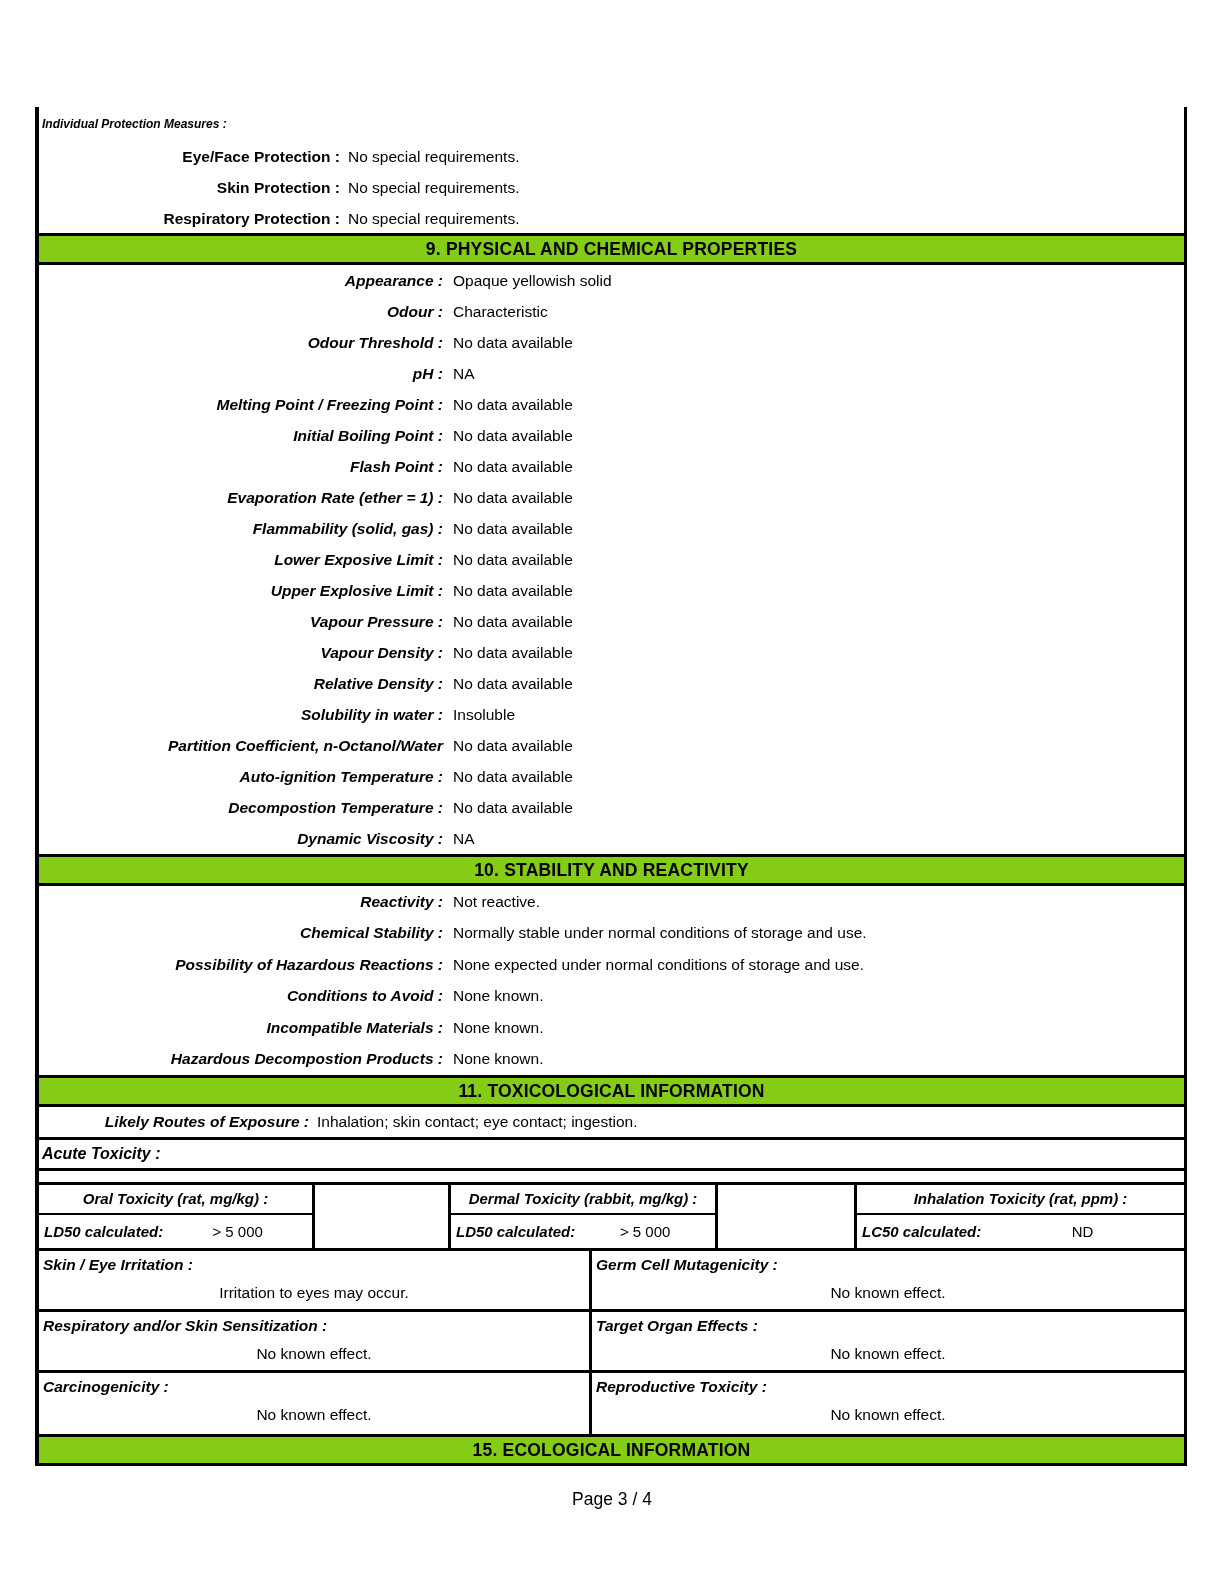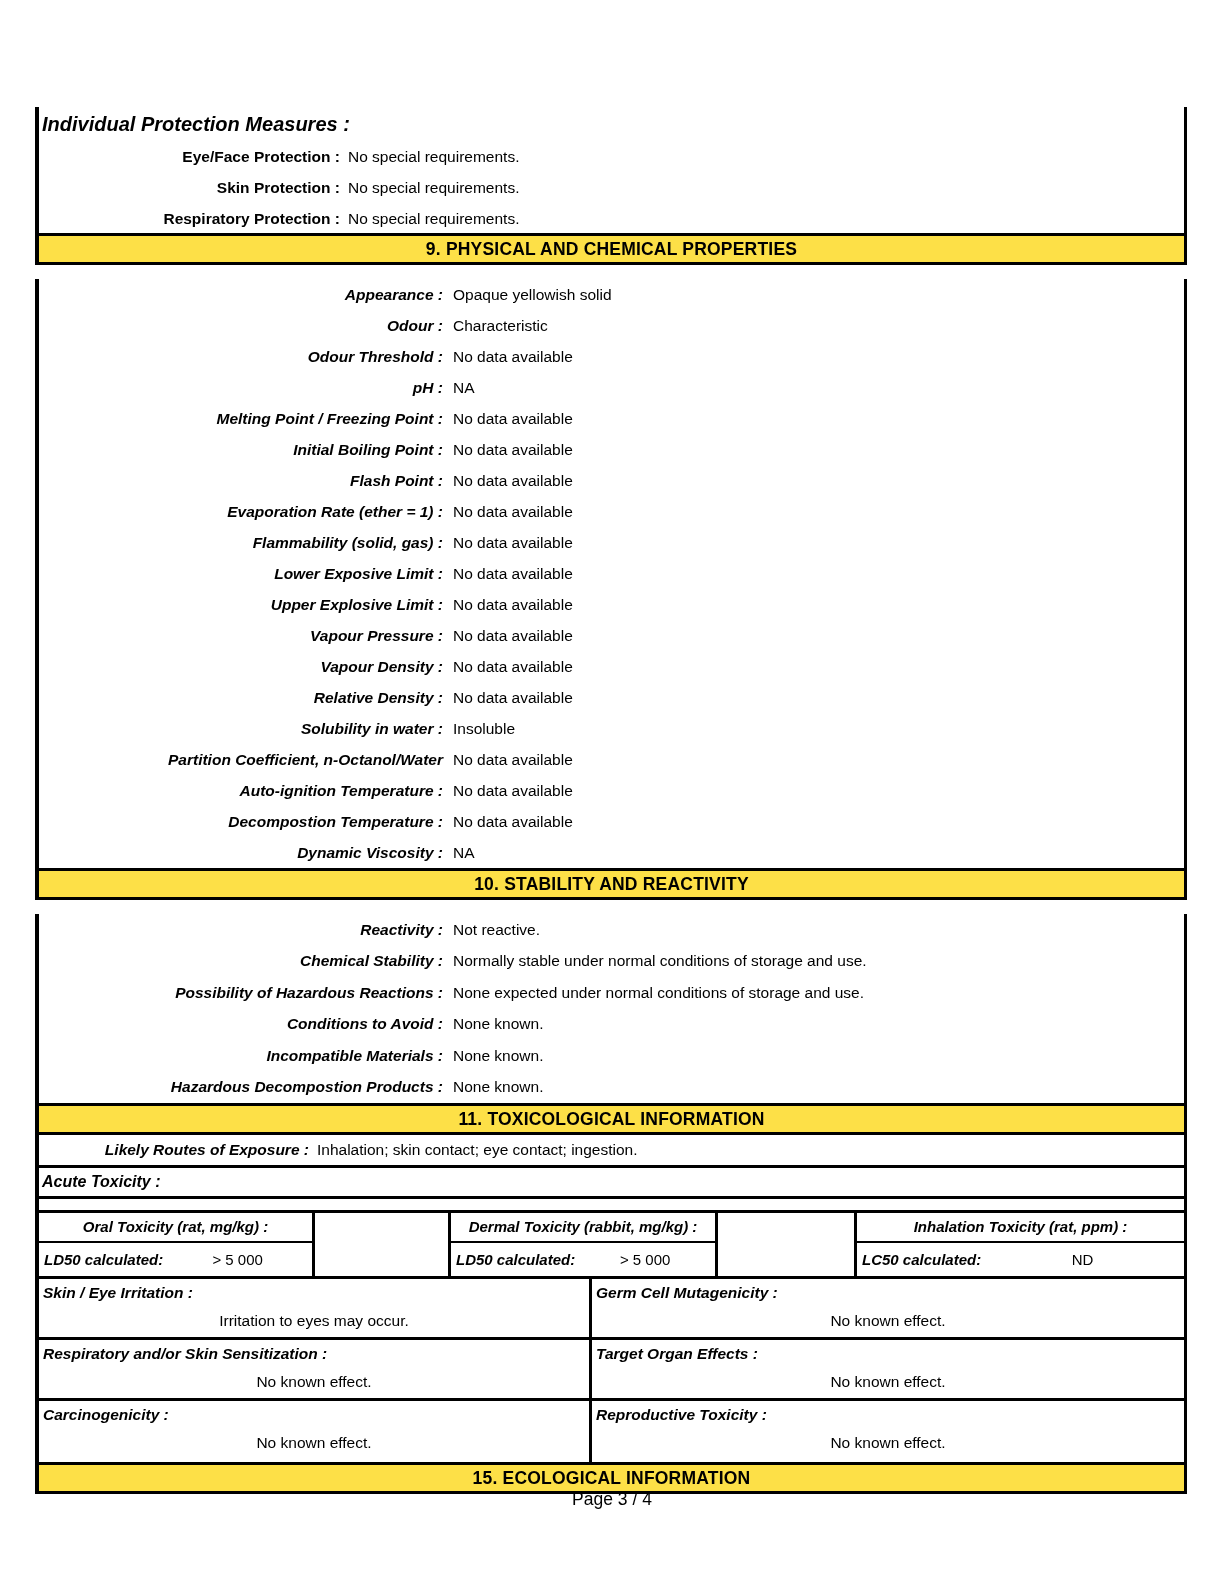--- a/index.html
+++ b/index.html
@@ -3,33 +3,33 @@
 <meta charset="utf-8">
 <style>
   * { box-sizing: border-box; margin: 0; padding: 0; }
   html, body { width: 1224px; height: 1584px; background: #ffffff; color: #000000;
     font-family: "Liberation Sans", "DejaVu Sans", sans-serif; }
   .page { position: relative; width: 1224px; height: 1584px; overflow: hidden; }
   .doc { position: absolute; left: 35px; top: 107px; width: 1152px; }
 
   .side { border-left: 4px solid #000; border-right: 3px solid #000; }
 
-  .band { border: 3px solid #000; border-left-width: 4px; background: #fde047;
+  .band { border: 3px solid #000; border-left-width: 4px; background: #84cc16;
     height: 32px; text-align: center; font-weight: bold; font-size: 17.5px;
     line-height: 26px; letter-spacing: 0.2px; }
 
   
   .protection { height: 126px; padding-top: 4px; }
-  .p-title { font-weight: bold; font-style: italic; font-size: 20px; padding-left: 3px; height: 30px; line-height: 26px; }
+  .p-title { font-weight: bold; font-style: italic; font-size: 12px; padding-left: 3px; height: 30px; line-height: 26px; }
   .p-row { display: flex; align-items: center; height: 31px; font-size: 15.5px; margin-left: 31px; }
   .p-label { width: 270px; text-align: right; font-weight: bold; }
   .p-value { margin-left: 8px; }
 
   
-  .kv { padding: 0; margin-top: 14px; }
+  .kv { padding: 0; }
   .kv-row { display: flex; align-items: center; font-size: 15.5px; }
   .s9 .kv-row { height: 31px; }
   .s10 .kv-row { height: 31.5px; }
   .kv-label { width: 404px; text-align: right; font-weight: bold; font-style: italic; }
   .kv-value { margin-left: 10px; }
 
   
   .likely { display: flex; align-items: center; height: 33px; border-bottom: 3px solid #000; font-size: 15.5px; }
   .likely-label { width: 270px; text-align: right; font-weight: bold; font-style: italic; padding-left: 48px; }
   .likely-value { margin-left: 8px; }

